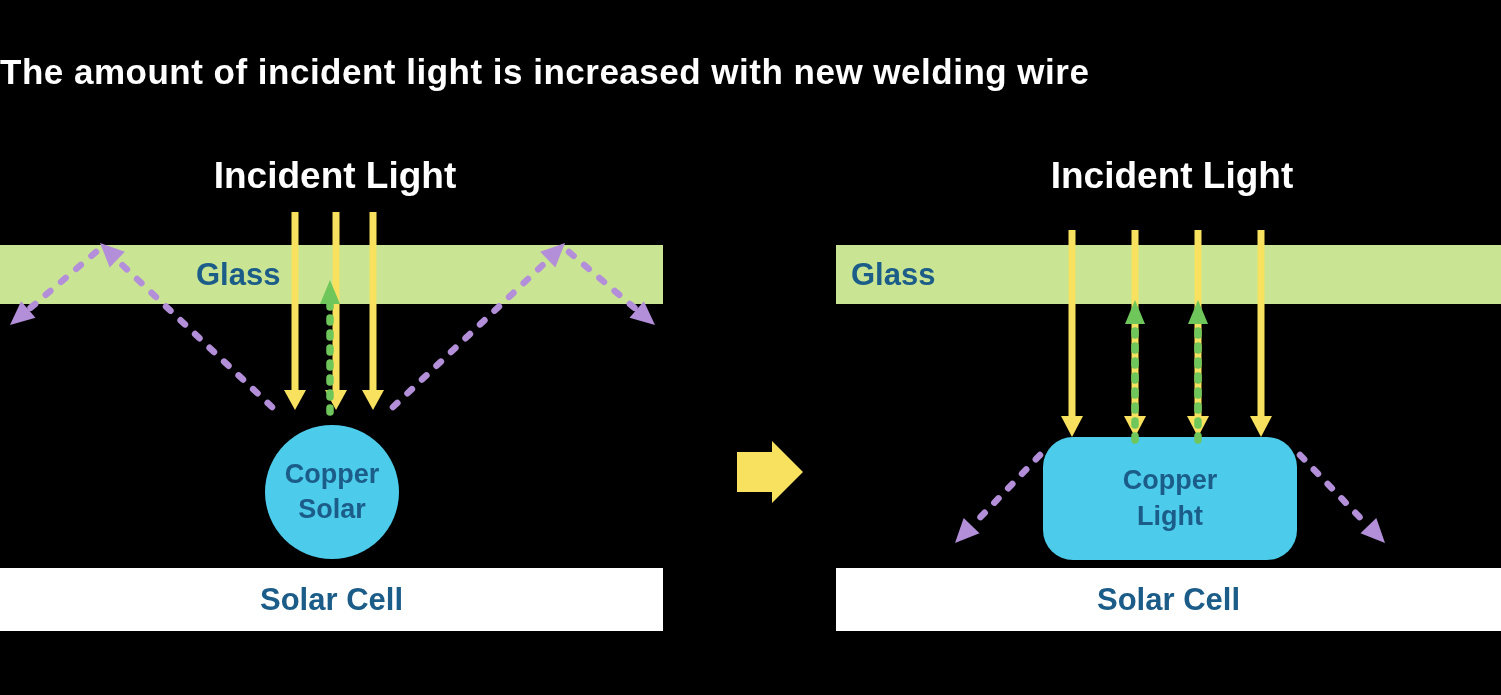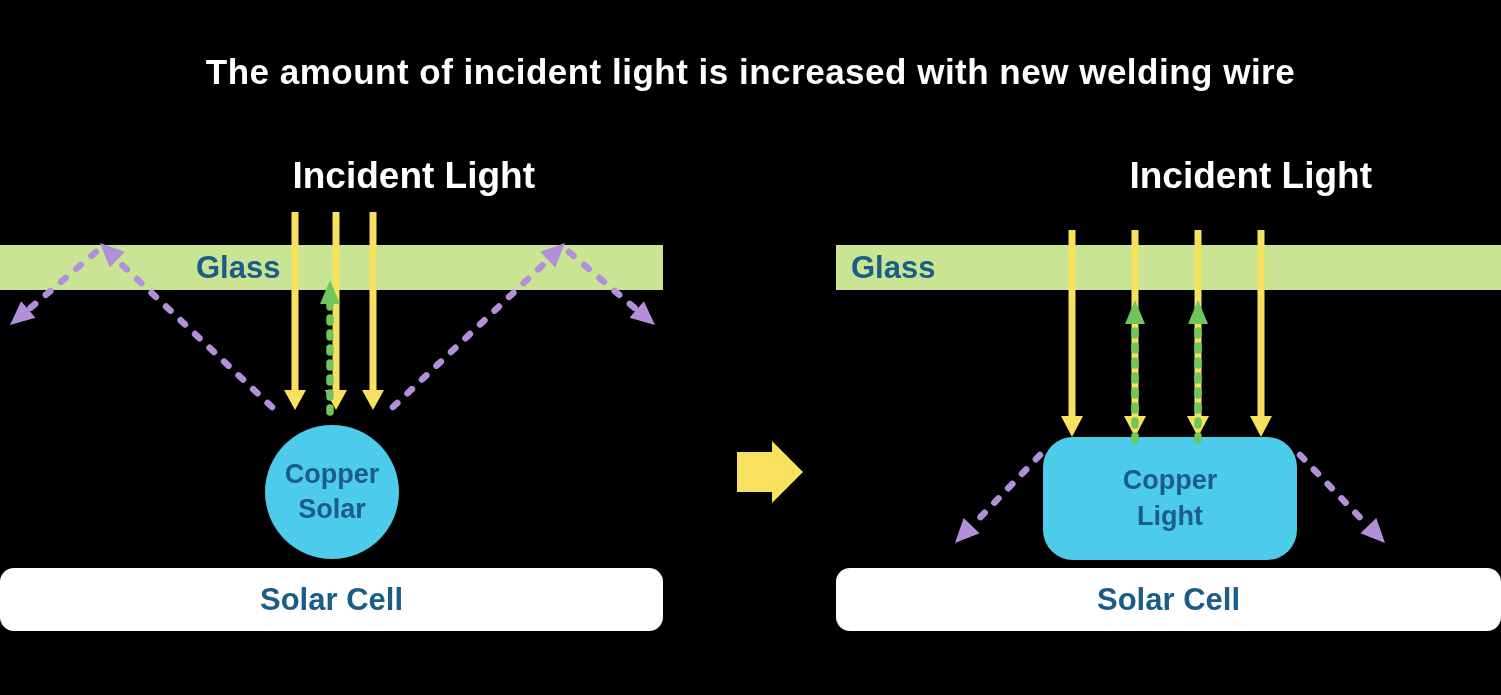--- a/index.html
+++ b/index.html
@@ -13,42 +13,42 @@
     height: 695px;
     background: var(--background, #000);
     overflow: hidden;
     font-family: "Liberation Sans", sans-serif;
   }
   .title {
     position: absolute;
     top: 52px;
     left: 0;
     width: 100%;
-    text-align: center;
+    text-align: left;
     color: var(--title-text, #fff);
     font-size: 35px;
     font-weight: bold;
     letter-spacing: 0.5px;
   }
   .incident-label {
     position: absolute;
     top: 155px;
     width: 400px;
-    text-align: right;
+    text-align: center;
     color: var(--incident-text, #fff);
     font-size: 37px;
     font-weight: bold;
   }
   .incident-left  { left: 135px; }
   .incident-right { left: 972px; }
 
   .glass-bar {
     position: absolute;
     top: 245px;
-    height: 45px;
+    height: 59px;
     background: var(--glass-fill, #c9e593);
     text-decoration: underline;
   }
   .glass-left  { left: 0;     width: 663px; }
   .glass-right { left: 836px; width: 665px; }
   .glass-bar span {
     position: absolute;
     top: 50%;
     transform: translateY(-50%);
     color: var(--label-navy, #1b5c89);
@@ -61,21 +61,20 @@
   .solar-bar {
     position: absolute;
     top: 568px;
     height: 63px;
     background: var(--solar-fill, #fff);
     text-align: center;
     line-height: 63px;
     color: var(--label-navy, #1b5c89);
     font-size: 31px;
     font-weight: bold;
-    border-radius: 14px;
   }
   .solar-left  { left: 0;     width: 663px; }
   .solar-right { left: 836px; width: 665px; }
 
   .copper {
     position: absolute;
     background: var(--cyan, #4ccbea);
     color: var(--label-navy, #1b5c89);
     display: flex;
     flex-direction: column;

